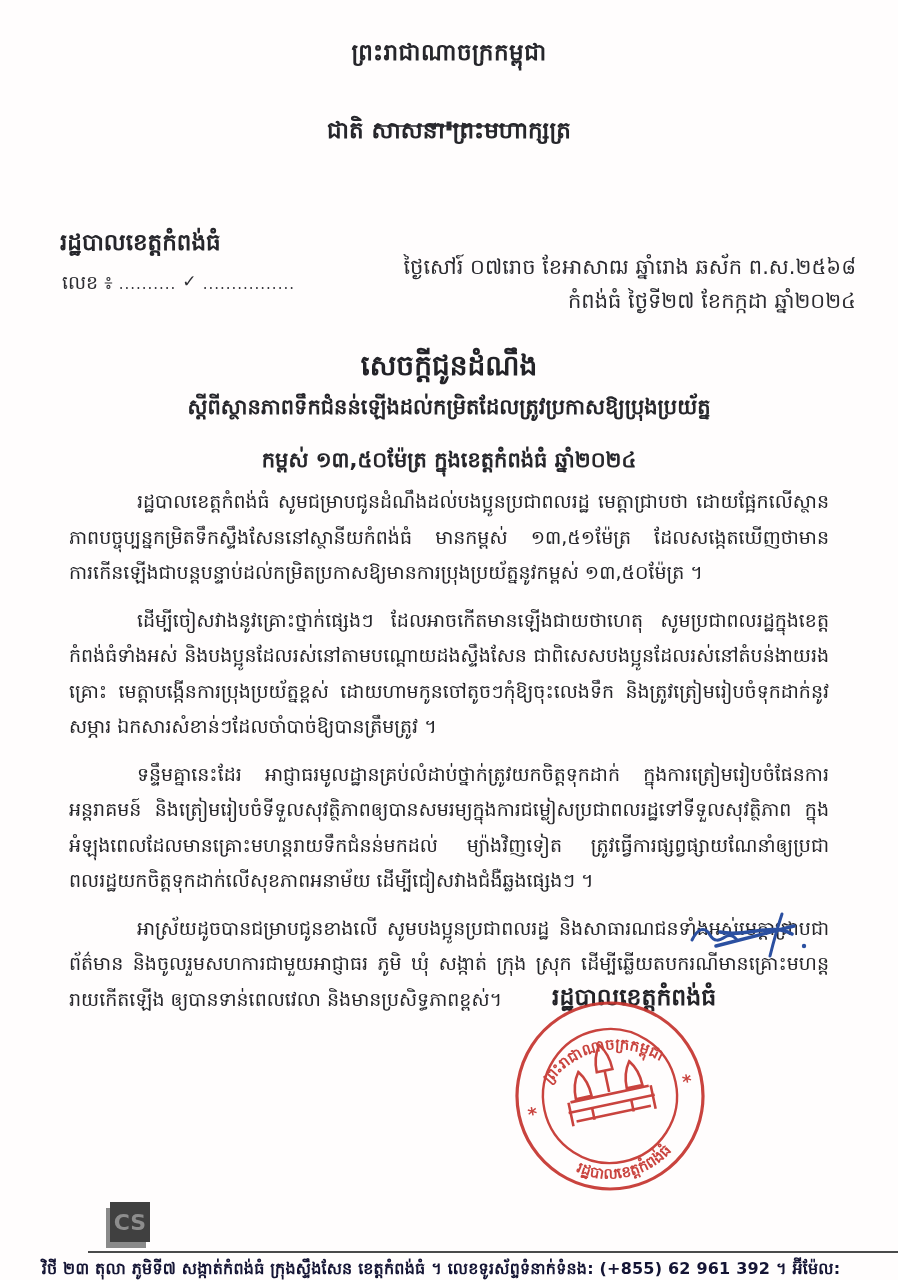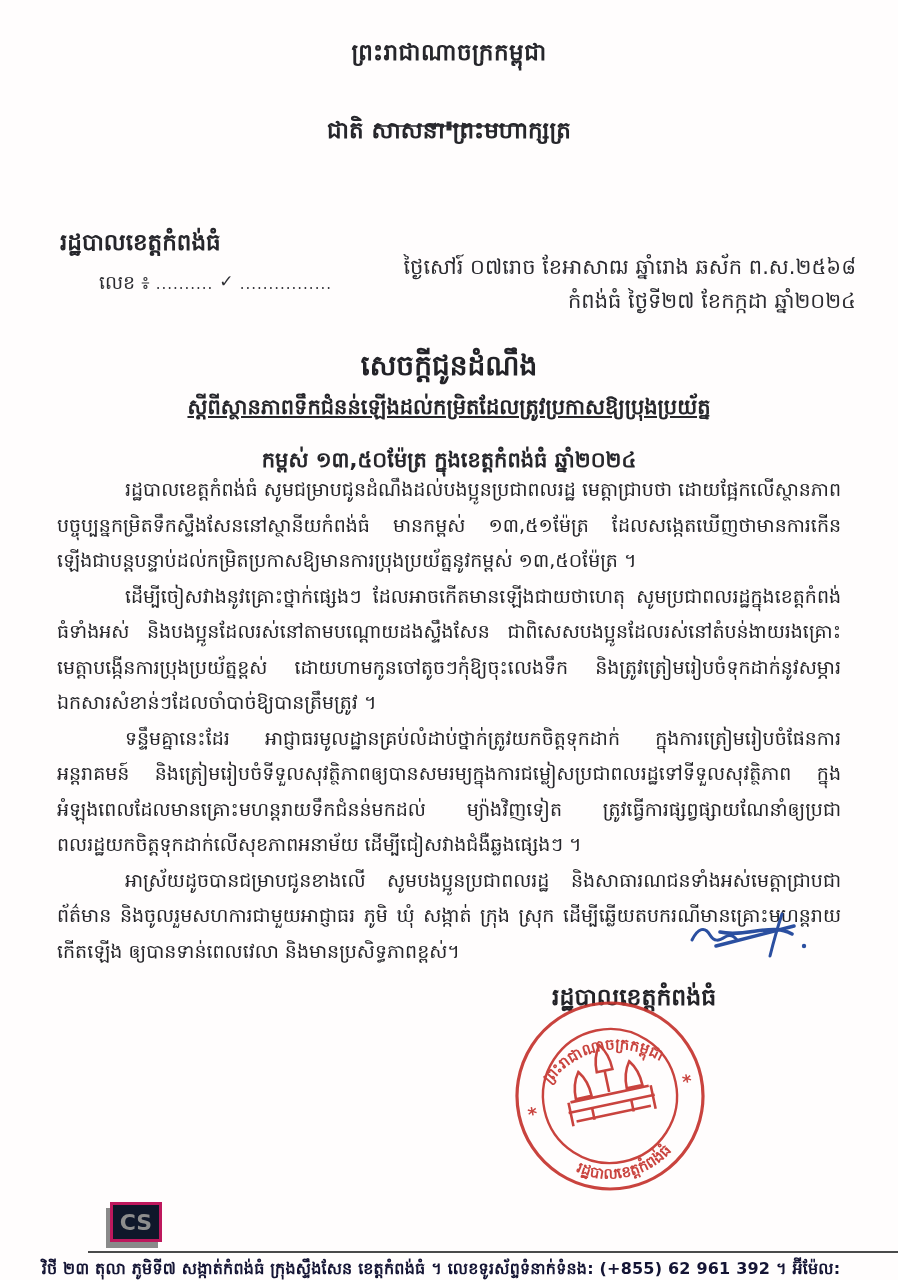--- a/index.html
+++ b/index.html
@@ -11,45 +11,45 @@
   .abs{position:absolute;}
   .center{left:0;right:0;text-align:center;}
   .bold{font-weight:bold;}
 
   .kingdom{top:38px;font-size:23px;letter-spacing:.5px;}
   .motto{top:84px;font-size:23px;margin-top:32px;}
   .ornament{top:118px;}
 
   .emblem{left:82px;top:76px;}
   .admin-name{left:60px;top:228px;font-size:23px;}
-  .number-line{left:62px;top:270px;font-size:19px;color:#2c2c31;margin-left:37px;}
+  .number-line{left:62px;top:270px;font-size:19px;color:#2c2c31;}
   .number-line .dots{letter-spacing:1px;color:#3a3a3f;font-size:15px;}
   .number-line .check{font-size:17px;color:#2f2f34;position:relative;top:-2px;}
 
   .dateline{right:42px;top:250px;text-align:right;font-size:21px;line-height:34px;color:#2a2a2f;}
 
   .title-main{top:348px;font-size:28px;color:#232328;}
-  .subtitle-1{top:393px;font-size:21px;text-decoration:underline;}
+  .subtitle-1{top:393px;font-size:21px;}
   .subtitle-2{top:446px;font-size:21px;}
 
   .body-text{left:57px;width:784px;top:472px;}
   .body-text p{
-    margin:0;text-indent:68px;text-align:justify;
+    margin:12px;text-indent:68px;text-align:justify;
     font-size:19px;line-height:35.5px;color:#242428;
   }
 
   .sig-name{left:552px;top:982px;font-size:23.5px;color:#232328;}
   .stamp{left:503px;top:996px;opacity:.92;}
   .pen-mark{left:686px;top:906px;}
 
   .camscanner{left:110px;top:1202px;display:flex;align-items:center;gap:16px;}
   .cs-badge{
-    width:52px;height:40px;border:3px solid #be185d;box-sizing:border-box;
+    width:40px;height:40px;border:3px solid #404040;box-sizing:border-box;
     display:flex;align-items:center;justify-content:center;
-    color:#8d8d8d;font-size:22px;font-weight:bold;background:#0f172a;
+    color:#8d8d8d;font-size:22px;font-weight:bold;background:#404040;
     box-shadow:-4px 6px 0 #8a8a8a;
   }
   .cs-text{color:#c0c0c0;font-size:31px;letter-spacing:.5px;}
   .scan-line{left:88px;right:0;top:1251px;height:2px;background:#4a4a4a;}
 
   .doc-footer{left:0;right:16px;top:1258px;text-align:center;font-size:16px;
     font-weight:bold;color:#141434;letter-spacing:.2px;}
 </style>
 </head>
 <body>

